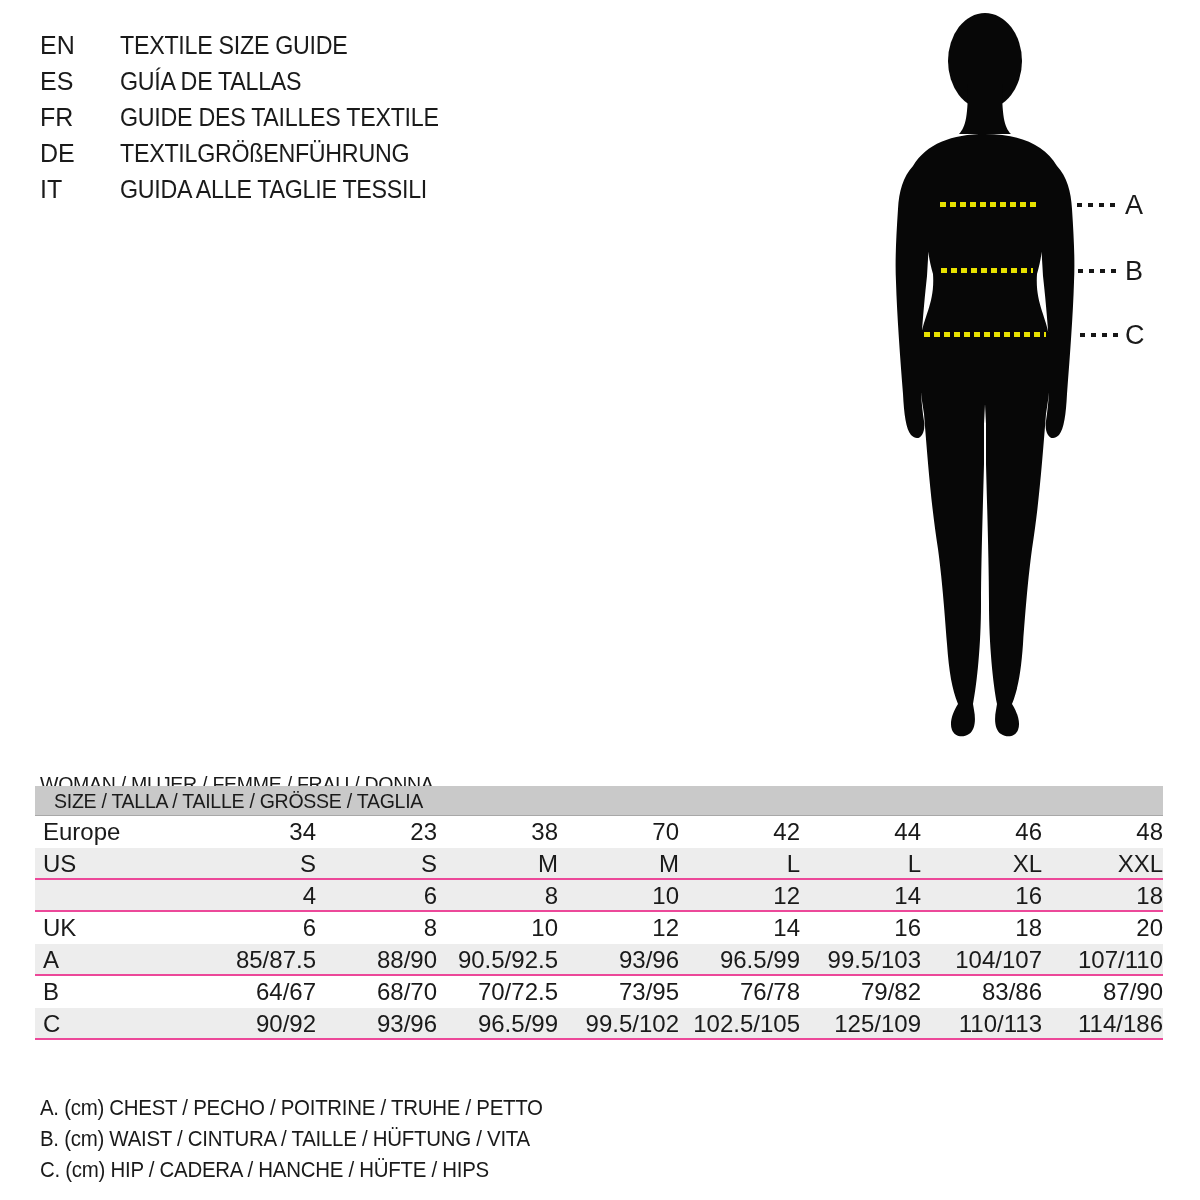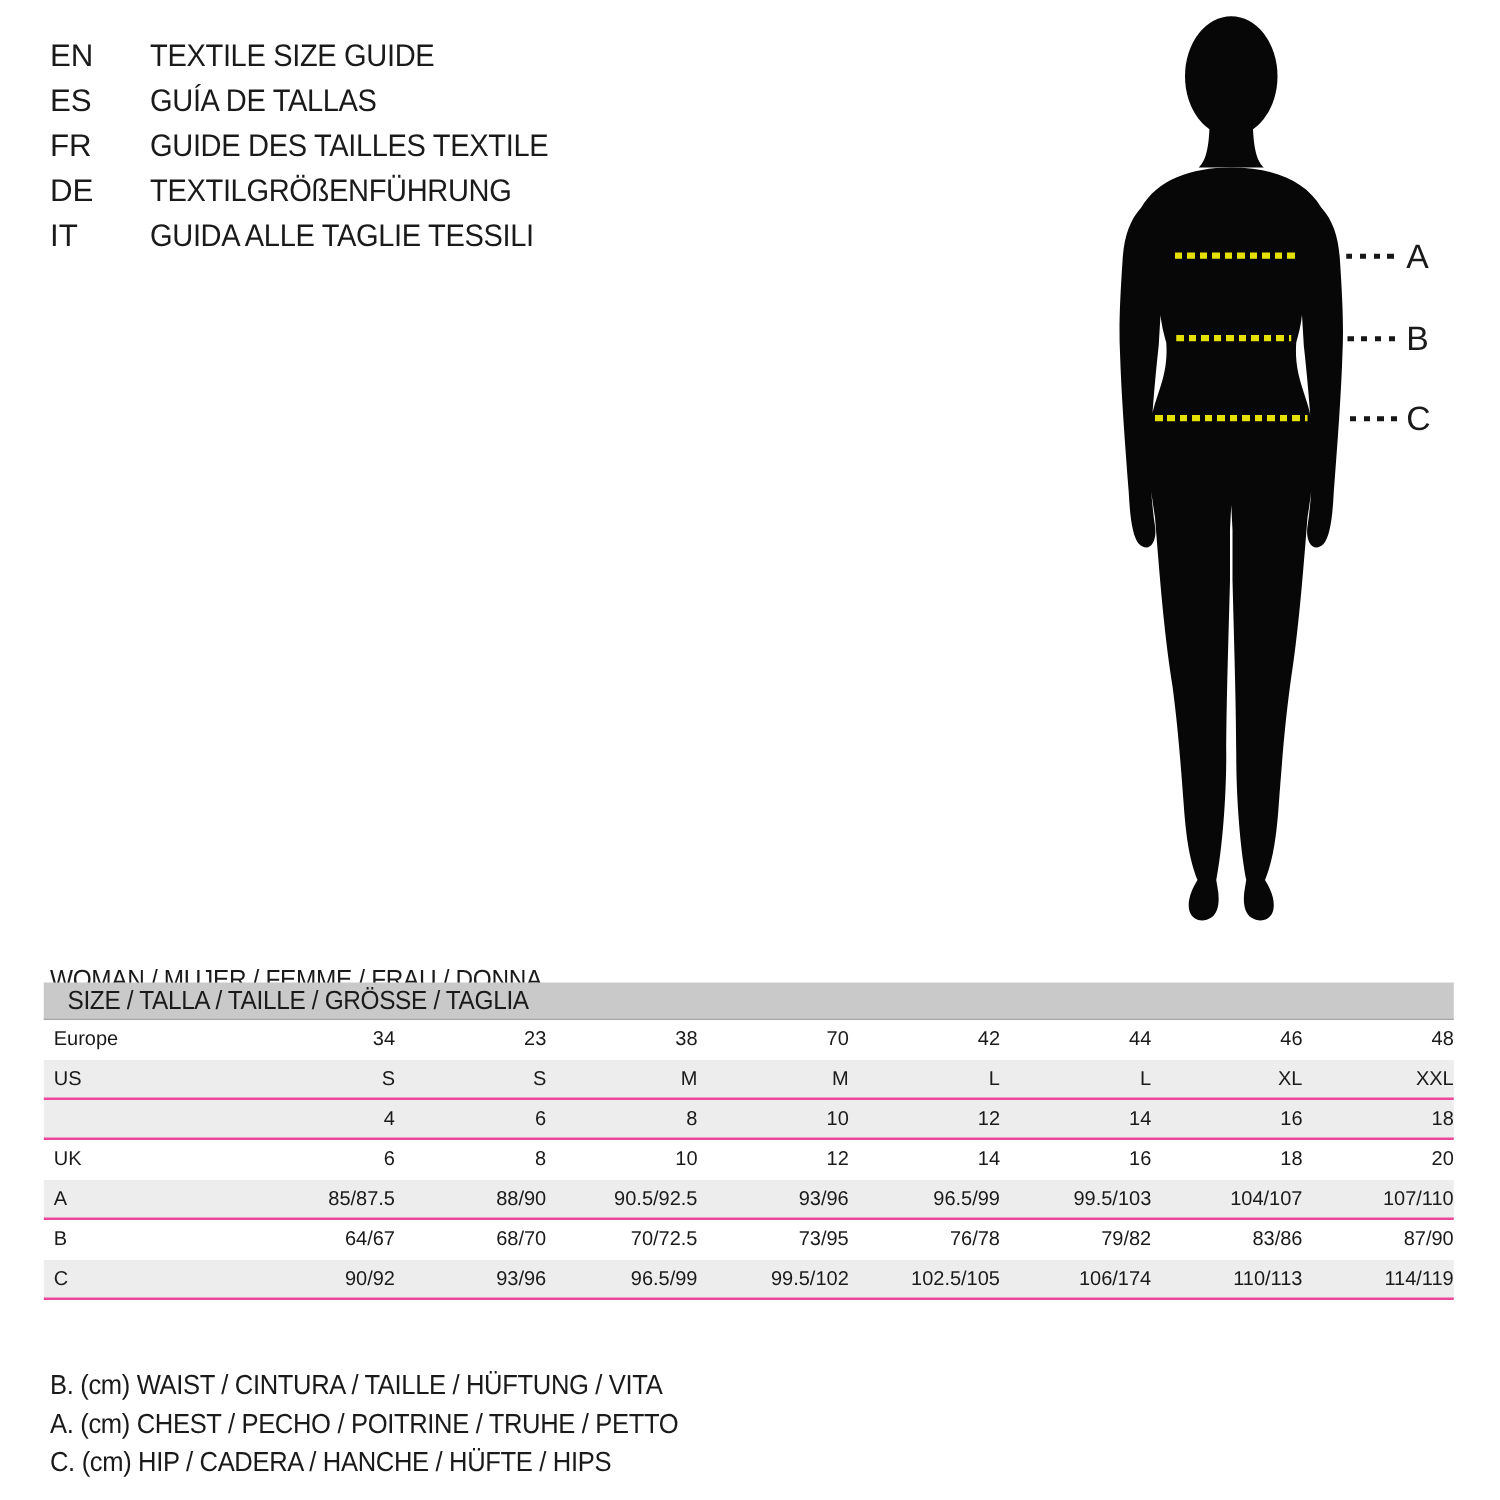--- a/index.html
+++ b/index.html
@@ -24,21 +24,21 @@
   .mlabel{position:absolute;left:1125px;width:40px;height:30px;font-size:27px;line-height:30px;}
   .mlabel.a{top:190px;} .mlabel.b{top:256px;} .mlabel.c{top:320px;}
 
   
   .section-title{position:absolute;left:40px;top:740px;font-size:21px;margin-top:32px;}
 
   
   .size-table{position:absolute;left:35px;top:786px;width:1128px;}
   .thead{height:30px;line-height:30px;background:var(--header-gray,#c9c9c9);
          border-bottom:1px solid #a8a8a8;padding-left:19px;font-size:21px;box-sizing:border-box;}
-  .trow{display:flex;height:32px;line-height:32px;font-size:16px;box-sizing:border-box;}
+  .trow{display:flex;height:32px;line-height:32px;font-size:24px;box-sizing:border-box;}
   .trow.shaded{background:var(--stripe-gray,#ededed);border-bottom:2px solid #ec4899;}
   .tlabel{width:160px;padding-left:8px;box-sizing:border-box;text-align:left;}
   .tcell{flex:1;text-align:right;}
 
   
   .legend{position:absolute;left:40px;top:1092px;}
   .legend-line{height:31px;line-height:31px;font-size:22px;}
 </style>
 </head>
 <body>
@@ -207,26 +207,26 @@
           <div class="tcell">83/86</div>
           <div class="tcell">87/90</div>
         </div>
         <div class="trow shaded">
           <div class="tlabel">C</div>
           <div class="tcell">90/92</div>
           <div class="tcell">93/96</div>
           <div class="tcell">96.5/99</div>
           <div class="tcell">99.5/102</div>
           <div class="tcell">102.5/105</div>
-          <div class="tcell">106/174</div>
+          <div class="tcell">125/109</div>
           <div class="tcell">110/113</div>
-          <div class="tcell">114/119</div>
+          <div class="tcell">114/186</div>
         </div>
       </div>
   </div>
 
   <div class="legend">
+      <div class="legend-line"><span class="cond">A. (cm) CHEST / PECHO / POITRINE / TRUHE / PETTO</span></div>
       <div class="legend-line"><span class="cond">B. (cm) WAIST / CINTURA / TAILLE / HÜFTUNG / VITA</span></div>
-      <div class="legend-line"><span class="cond">A. (cm) CHEST / PECHO / POITRINE / TRUHE / PETTO</span></div>
       <div class="legend-line"><span class="cond">C. (cm) HIP / CADERA / HANCHE / HÜFTE / HIPS</span></div>
     </div>
 
 </div>
 
 </body></html>

